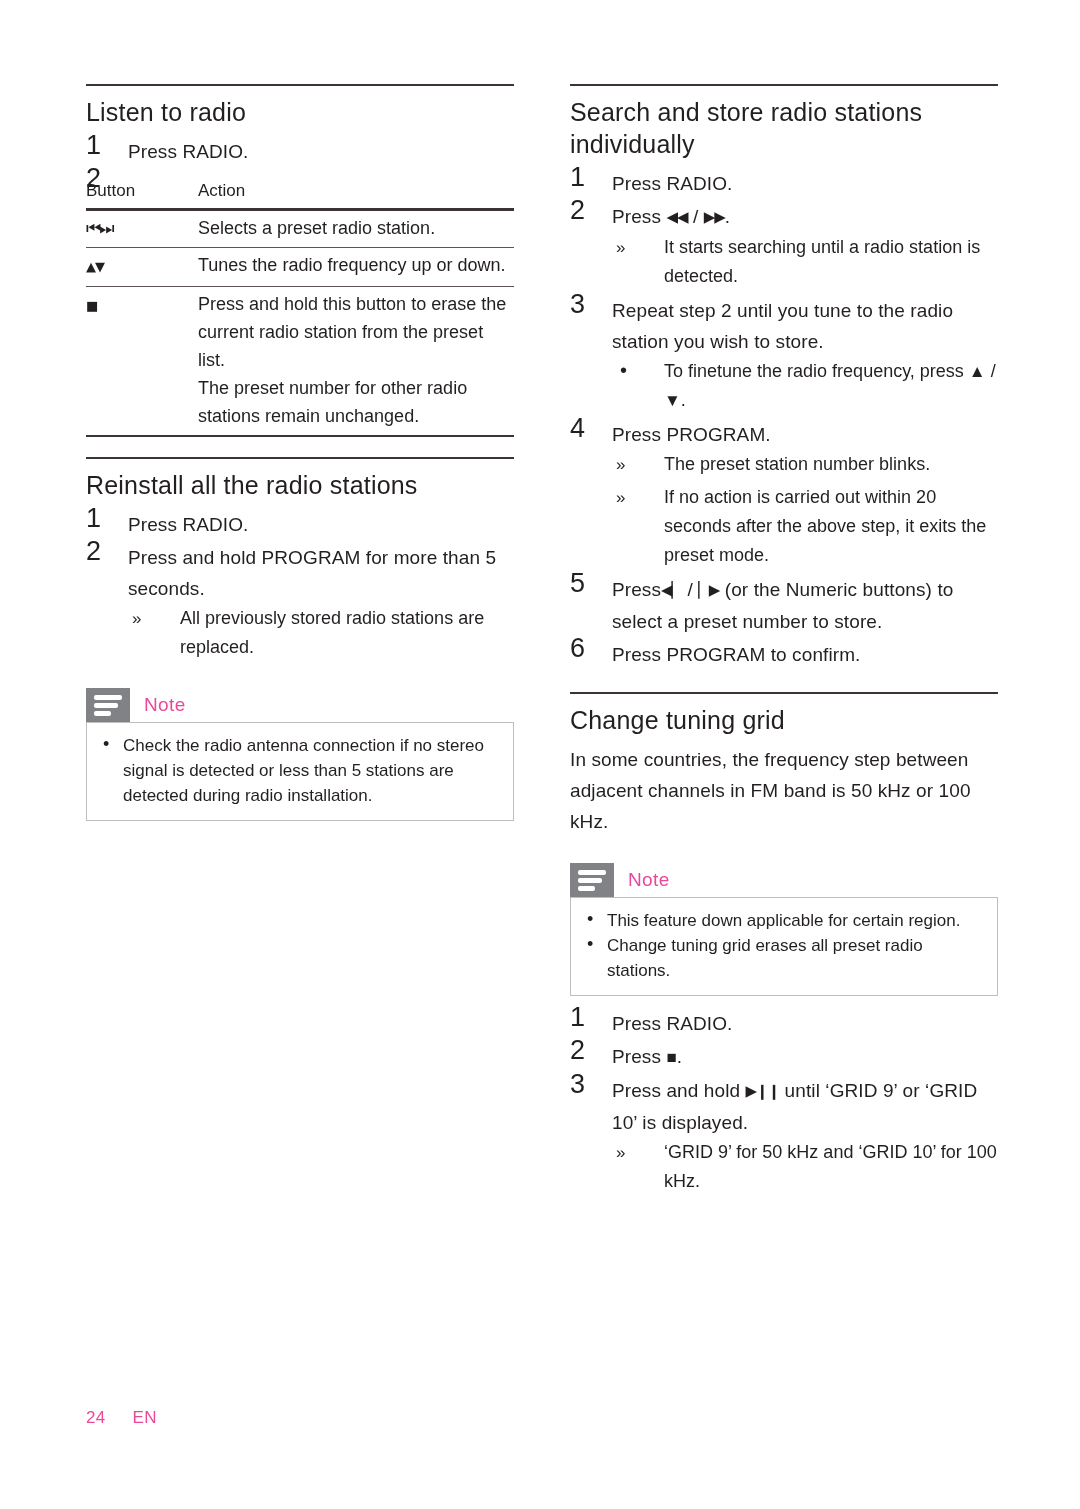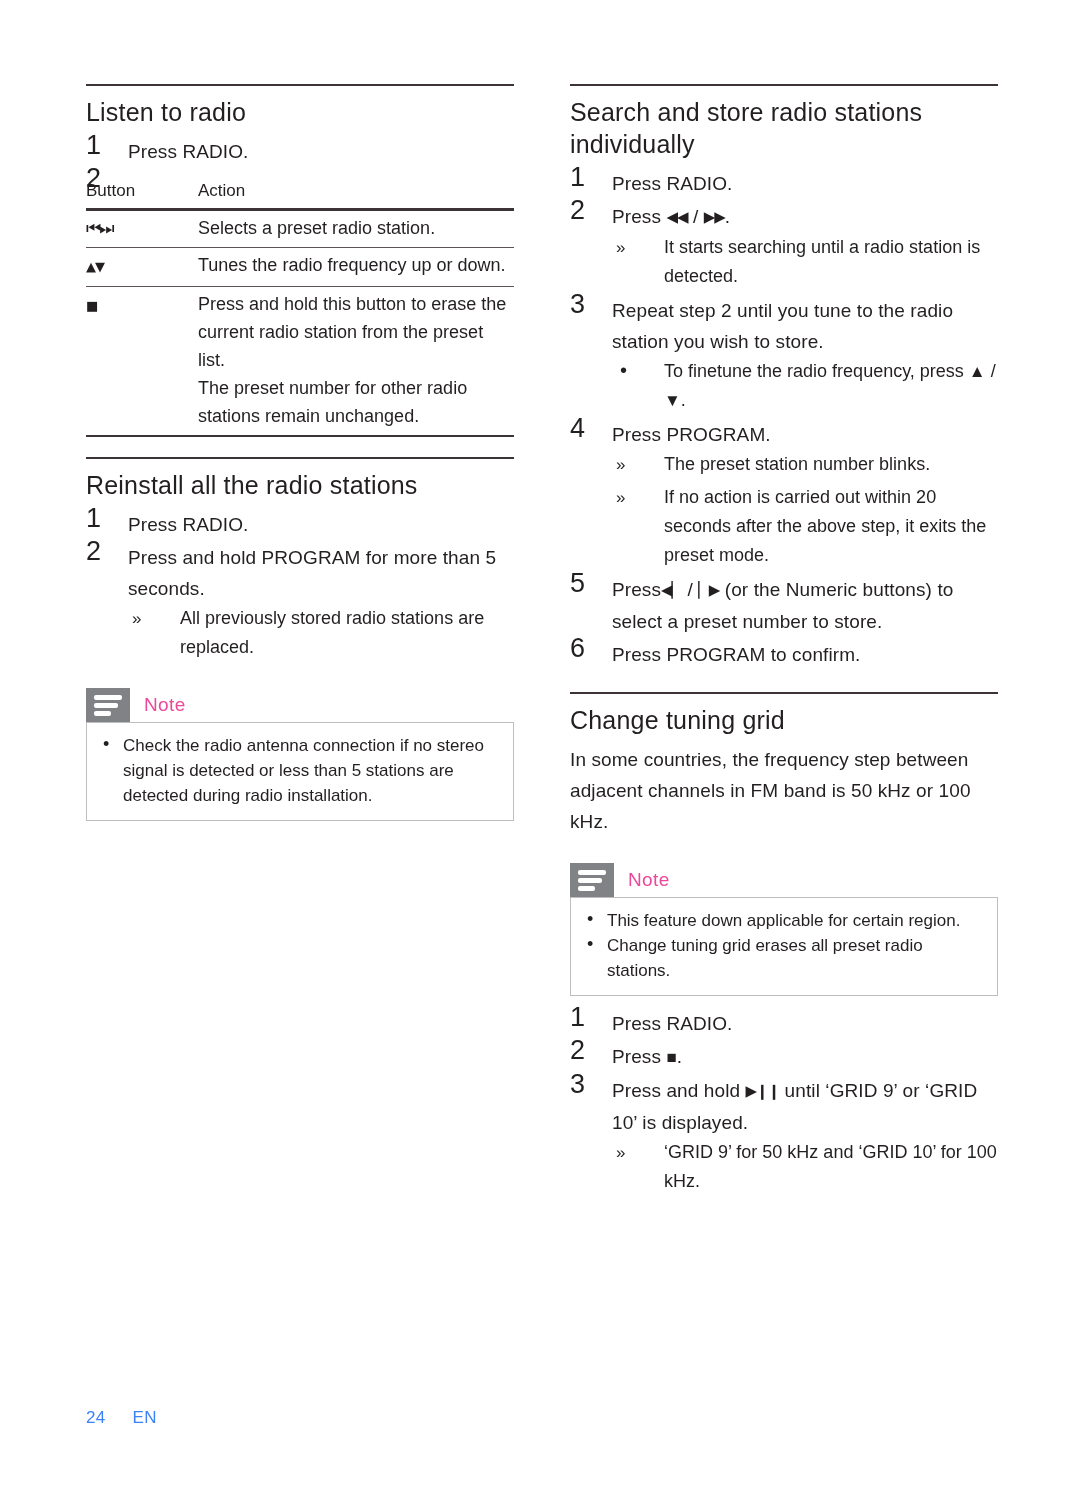--- a/index.html
+++ b/index.html
@@ -184,21 +184,21 @@
     top: -1px;
     font-size: 18px;
   }
 
   
   .footer {
     position: absolute;
     left: 86px;
     top: 1408px;
     font-size: 17px;
-    color: #3b82f6;
+    color: #ec4899;
     letter-spacing: 0.3px;
   }
   .footer .pg { margin-right: 22px; }
 
   
   .gly {
     font-family: "DejaVu Sans", sans-serif;
     font-size: 15px;
     letter-spacing: -1px;
     vertical-align: 1px;

